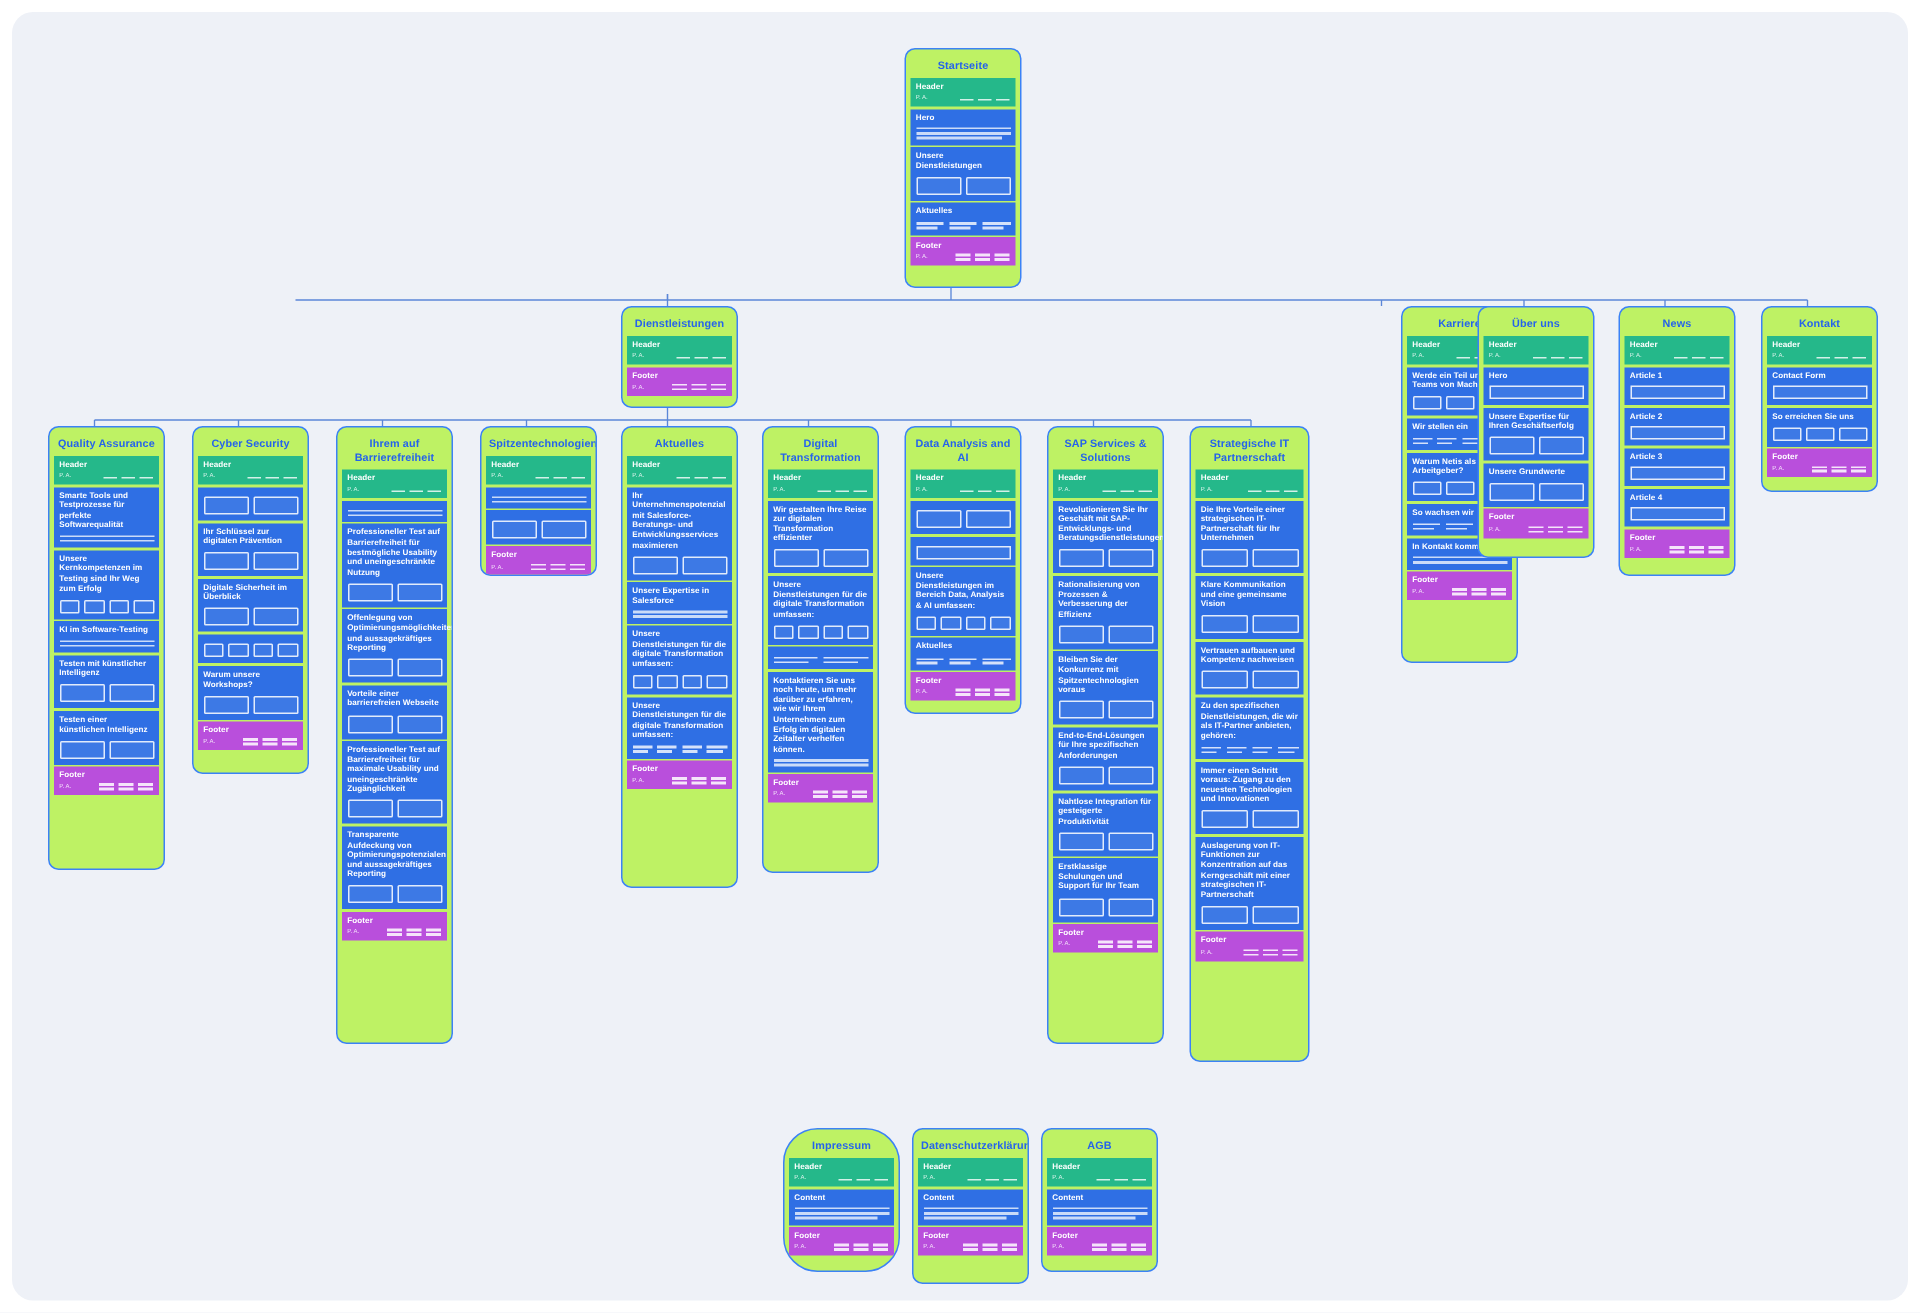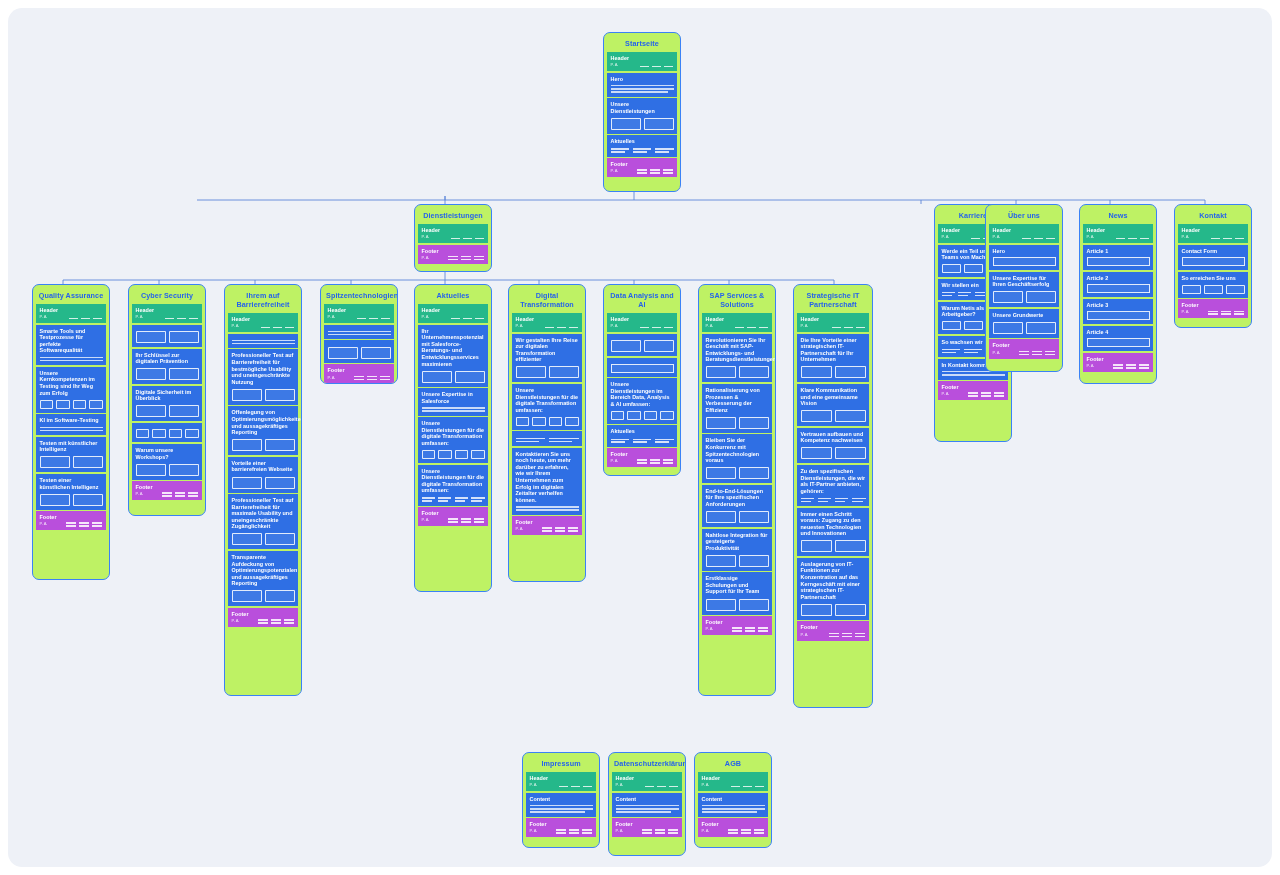--- a/index.html
+++ b/index.html
@@ -1053,21 +1053,21 @@
               <i></i>
             </div>
             <div class="footcol">
               <i></i>
               <i></i>
             </div>
           </div>
         </div>
       </div>
     </div>
-    <div class="card" style="left: 514px; top: 744px; width: 78px; height: 96px;">
+    <div class="card" style="left: 514px; top: 744px; width: 78px; height: 96px; border-radius: 23px;">
       <div class="card-title">Impressum</div>
       <div class="sections">
         <div class="sec green" style="min-height: 17px; position: relative;">
           <div class="sec-label">Header</div>
           <div class="sec-sub">P. A.</div>
           <div class="navrow">
             <i></i>
             <i></i>
             <i></i>
           </div>

